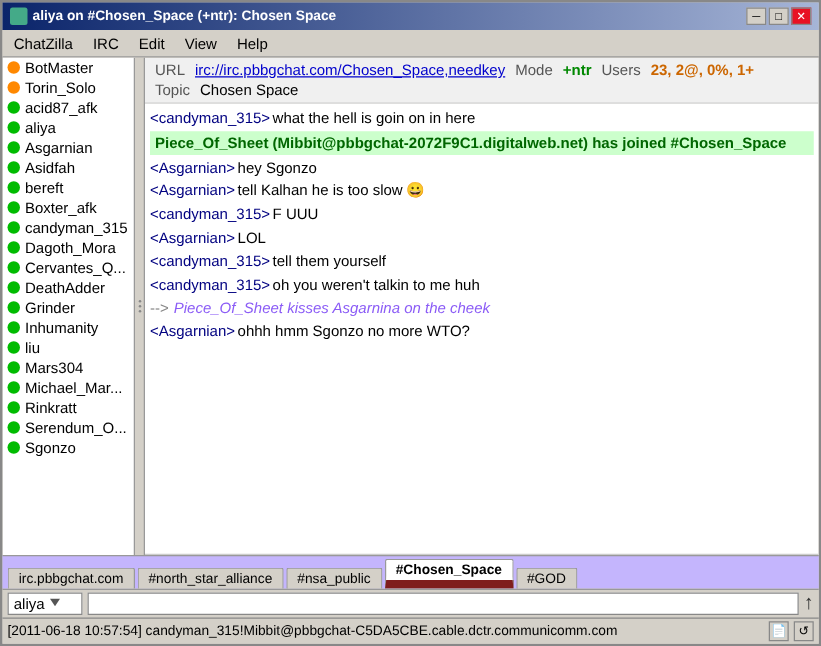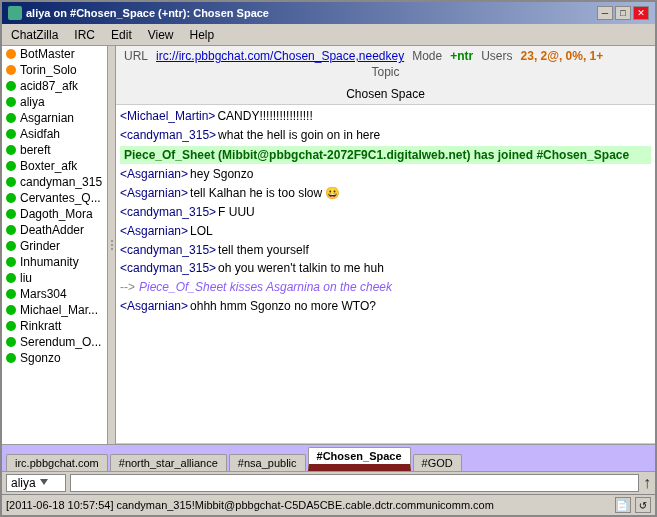--- a/index.html
+++ b/index.html
@@ -172,21 +172,20 @@
     }
     .info-users {
       color: #cc6600;
       font-weight: bold;
     }
     .topic-row {
       display: flex;
       align-items: center;
       gap: 8px;
       margin-top: 2px;
-      flex-direction: column;
     }
 
     
     .messages {
       flex: 1;
       overflow-y: auto;
       background: white;
       padding: 2px 4px;
       border-bottom: 1px solid #ccc;
     }
@@ -385,25 +384,25 @@
         <div class="user-item">
           <div class="user-dot dot-green"></div>
           <span>Boxter_afk</span>
         </div>
         <div class="user-item">
           <div class="user-dot dot-green"></div>
           <span>candyman_315</span>
         </div>
         <div class="user-item">
           <div class="user-dot dot-green"></div>
+          <span>Dagoth_Mora</span>
+        </div>
+        <div class="user-item">
+          <div class="user-dot dot-green"></div>
           <span>Cervantes_Q...</span>
-        </div>
-        <div class="user-item">
-          <div class="user-dot dot-green"></div>
-          <span>Dagoth_Mora</span>
         </div>
         <div class="user-item">
           <div class="user-dot dot-green"></div>
           <span>DeathAdder</span>
         </div>
         <div class="user-item">
           <div class="user-dot dot-green"></div>
           <span>Grinder</span>
         </div>
         <div class="user-item">
@@ -455,24 +454,20 @@
           <span class="info-label">Users</span>
           <span class="info-users">23, 2@, 0%, 1+</span>
         </div>
         <div class="topic-row">
           <span class="info-label">Topic</span>
           <span>Chosen Space</span>
         </div>
       </div>
 
       <div class="messages">
-      <div class="msg-row">
-            <span class="msg-nick">&lt;Michael_Martin&gt;</span>
-            <span class="msg-text"> CANDY!!!!!!!!!!!!!!!!</span>
-          </div>
           <div class="msg-row">
             <span class="msg-nick">&lt;candyman_315&gt;</span>
             <span class="msg-text"> what the hell is goin on in here</span>
           </div>
           <div class="msg-row">
             <span class="msg-join">Piece_Of_Sheet (Mibbit@pbbgchat-2072F9C1.digitalweb.net) has joined #Chosen_Space</span>
           </div>
           <div class="msg-row">
             <span class="msg-nick">&lt;Asgarnian&gt;</span>
             <span class="msg-text"> hey Sgonzo</span>

